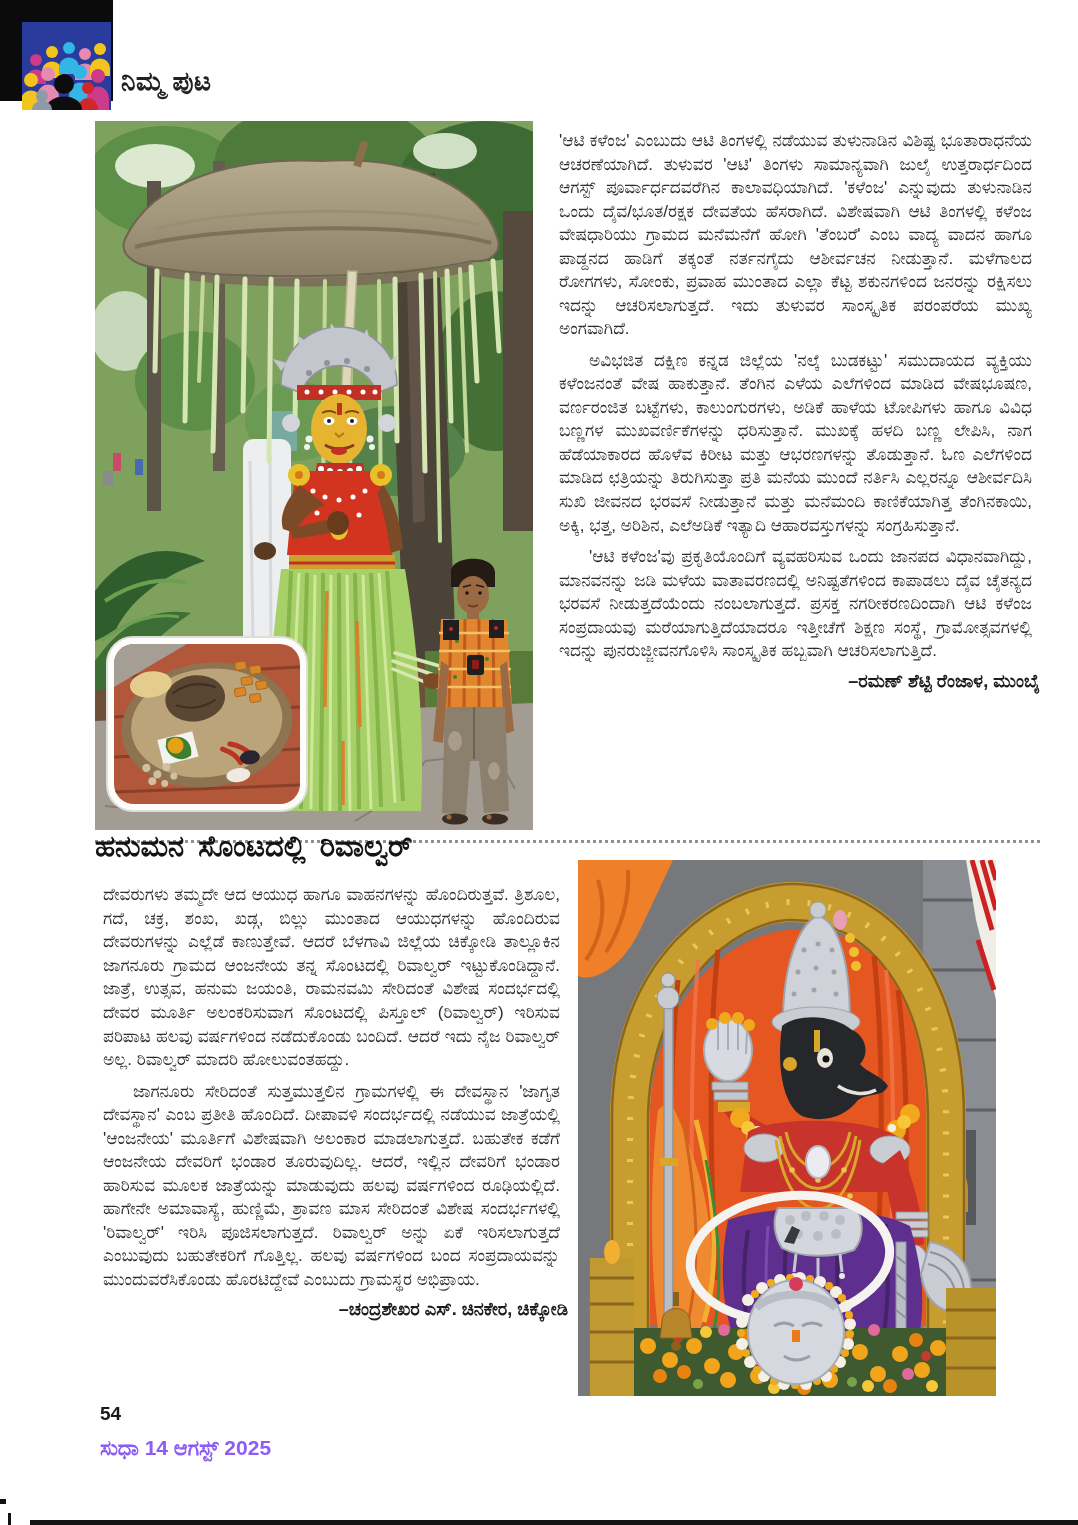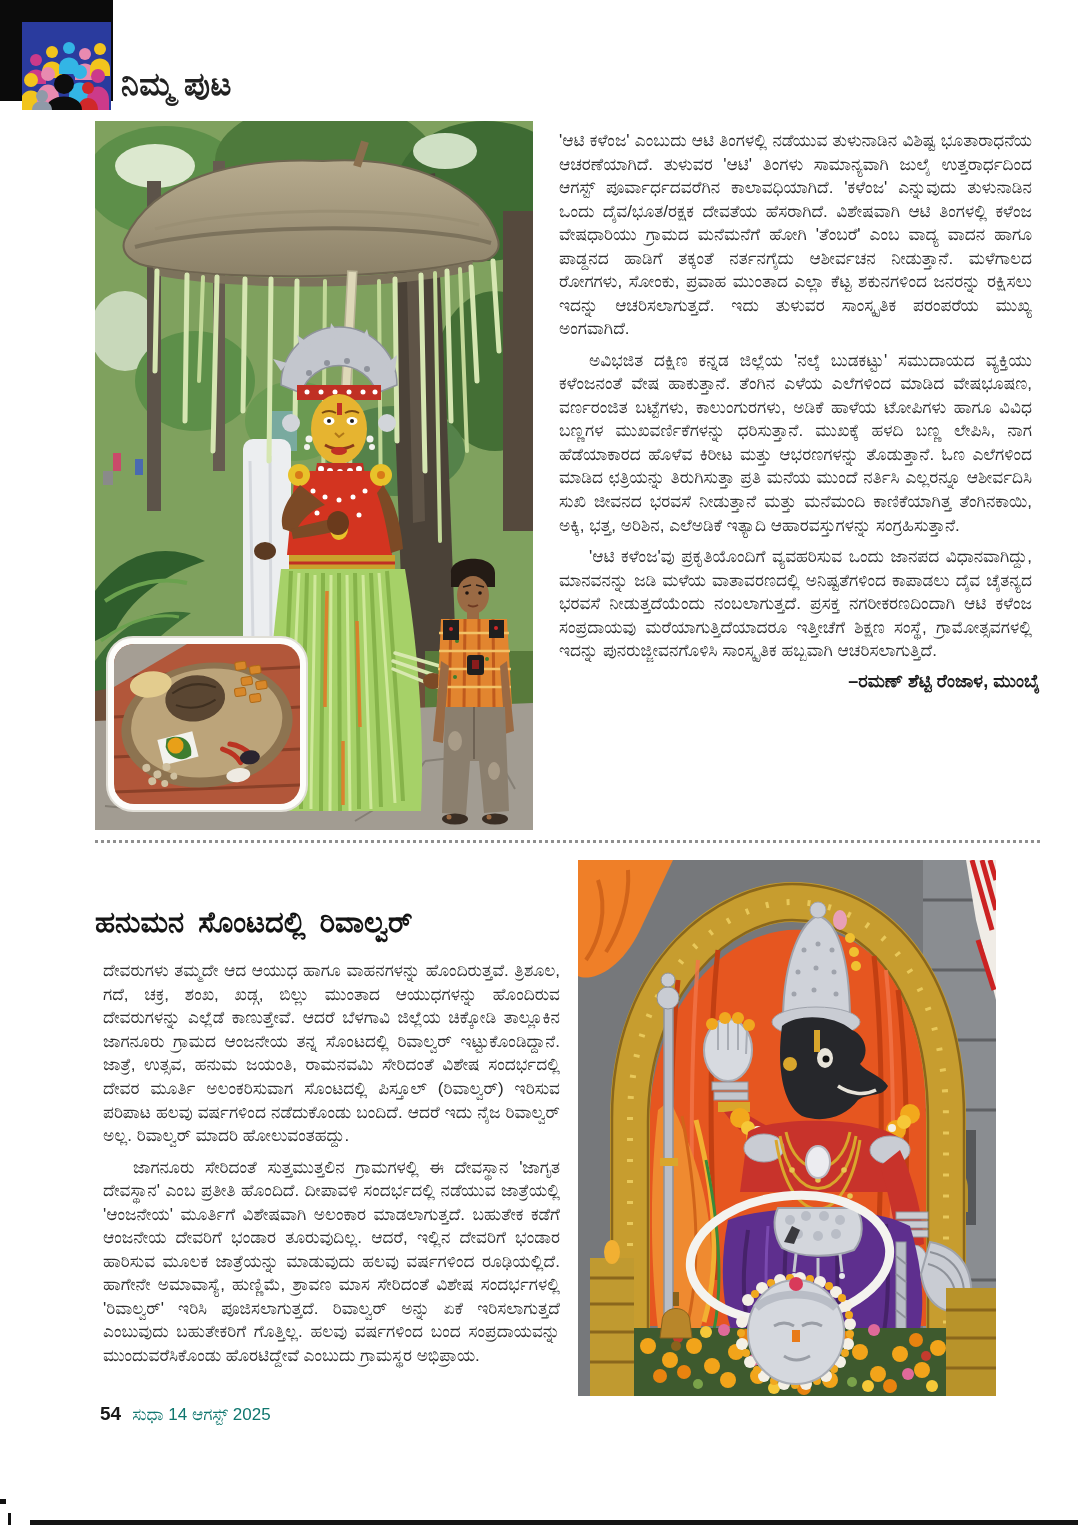--- a/index.html
+++ b/index.html
@@ -2,35 +2,35 @@
 <html lang="kn"><head>
 <meta charset="utf-8">
 <style>
   html,body{margin:0;padding:0;background:#ffffff;}
   .page{position:relative;width:1078px;height:1525px;background:#ffffff;overflow:hidden;
         font-family:"Liberation Sans","DejaVu Sans",sans-serif;color:#2c2c2c;}
   
   .logo{position:absolute;left:0;top:0;width:118px;height:112px;}
   .logo .black-sq{position:absolute;left:0;top:0;width:113px;height:101px;background:#0b0b0b;}
   .logo svg{position:absolute;left:22px;top:22px;}
-  .section-label{position:absolute;left:121px;top:66px;font-size:32px;font-weight:700;color:#222;letter-spacing:.5px;}
+  .section-label{position:absolute;left:121px;top:66px;font-size:26px;font-weight:700;color:#222;letter-spacing:.5px;}
   
   .photo1{position:absolute;left:95px;top:121px;width:438px;height:709px;margin:0;}
   .a1col{position:absolute;left:551px;top:121px;width:489px;}
-  .a2col{position:absolute;left:95px;top:902px;width:473px;}
+  .a2col{position:absolute;left:95px;top:826px;width:473px;}
   .photo2{position:absolute;left:578px;top:860px;width:418px;height:536px;margin:0;}
   h1.title{font-size:29px;line-height:1.15;font-weight:700;color:#141414;margin:4px 0 20px 0;word-spacing:6px;}
   .body-text p{font-size:17px;line-height:1.385;text-align:justify;margin:8px;color:#2c2c2c;}
   .body-text p.ind{text-indent:30px;}
   .byline{text-align:right;font-weight:700;font-size:18px;color:#1c1c1c;margin-top:4px;}
   .divider{position:absolute;left:95px;top:840px;width:945px;height:0;border-top:3px dotted #8f8f8f;}
   
-  .footer{position:absolute;left:100px;top:1403px;display:flex;align-items:baseline;gap:11px;}
+  .footer{position:absolute;left:100px;top:1403px;display:flex;align-items:baseline;gap:11px;flex-direction:column;}
   .pageno{font-size:19px;font-weight:700;color:#1a1a1a;}
-  .issue{font-size:17px;font-weight:400;color:#0f766e;}
+  .issue{font-size:21px;font-weight:700;color:#8b5cf6;}
   .mark-a{position:absolute;left:0;top:1499px;width:6px;height:5px;background:#111;}
   .mark-b{position:absolute;left:8px;top:1513px;width:3px;height:12px;background:#111;}
   .bottombar{position:absolute;left:30px;top:1520px;width:1048px;height:5px;background:#141414;}
   figure svg{display:block;}
 </style>
 </head>
 <body>
 
 <div class="page">
 
@@ -377,20 +377,21 @@
     <p class="ind">'ಆಟಿ ಕಳೆಂಜ'ವು ಪ್ರಕೃತಿಯೊಂದಿಗೆ ವ್ಯವಹರಿಸುವ ಒಂದು ಜಾನಪದ ವಿಧಾನವಾಗಿದ್ದು, ಮಾನವನನ್ನು ಜಡಿ ಮಳೆಯ ವಾತಾವರಣದಲ್ಲಿ ಅನಿಷ್ಟತೆಗಳಿಂದ ಕಾಪಾಡಲು ದೈವ ಚೈತನ್ಯದ ಭರವಸೆ ನೀಡುತ್ತದೆಯೆಂದು ನಂಬಲಾಗುತ್ತದೆ. ಪ್ರಸಕ್ತ ನಗರೀಕರಣದಿಂದಾಗಿ ಆಟಿ ಕಳೆಂಜ ಸಂಪ್ರದಾಯವು ಮರೆಯಾಗುತ್ತಿದೆಯಾದರೂ ಇತ್ತೀಚೆಗೆ ಶಿಕ್ಷಣ ಸಂಸ್ಥೆ, ಗ್ರಾಮೋತ್ಸವಗಳಲ್ಲಿ ಇದನ್ನು ಪುನರುಜ್ಜೀವನಗೊಳಿಸಿ ಸಾಂಸ್ಕೃತಿಕ ಹಬ್ಬವಾಗಿ ಆಚರಿಸಲಾಗುತ್ತಿದೆ.</p>
     <div class="byline">–ರಮಣ್ ಶೆಟ್ಟಿ ರೆಂಜಾಳ, ಮುಂಬೈ</div>
   </div>
 
   <div class="divider"></div>
 
   <div class="a2col body-text">
     <h1 class="title">ಹನುಮನ ಸೊಂಟದಲ್ಲಿ ರಿವಾಲ್ವರ್</h1>
     <p>ದೇವರುಗಳು ತಮ್ಮದೇ ಆದ ಆಯುಧ ಹಾಗೂ ವಾಹನಗಳನ್ನು ಹೊಂದಿರುತ್ತವೆ. ತ್ರಿಶೂಲ, ಗದೆ, ಚಕ್ರ, ಶಂಖ, ಖಡ್ಗ, ಬಿಲ್ಲು ಮುಂತಾದ ಆಯುಧಗಳನ್ನು ಹೊಂದಿರುವ ದೇವರುಗಳನ್ನು ಎಲ್ಲೆಡೆ ಕಾಣುತ್ತೇವೆ. ಆದರೆ ಬೆಳಗಾವಿ ಜಿಲ್ಲೆಯ ಚಿಕ್ಕೋಡಿ ತಾಲ್ಲೂಕಿನ ಜಾಗನೂರು ಗ್ರಾಮದ ಆಂಜನೇಯ ತನ್ನ ಸೊಂಟದಲ್ಲಿ ರಿವಾಲ್ವರ್ ಇಟ್ಟುಕೊಂಡಿದ್ದಾನೆ. ಜಾತ್ರೆ, ಉತ್ಸವ, ಹನುಮ ಜಯಂತಿ, ರಾಮನವಮಿ ಸೇರಿದಂತೆ ವಿಶೇಷ ಸಂದರ್ಭದಲ್ಲಿ ದೇವರ ಮೂರ್ತಿ ಅಲಂಕರಿಸುವಾಗ ಸೊಂಟದಲ್ಲಿ ಪಿಸ್ತೂಲ್ (ರಿವಾಲ್ವರ್) ಇರಿಸುವ ಪರಿಪಾಟ ಹಲವು ವರ್ಷಗಳಿಂದ ನಡೆದುಕೊಂಡು ಬಂದಿದೆ. ಆದರೆ ಇದು ನೈಜ ರಿವಾಲ್ವರ್ ಅಲ್ಲ. ರಿವಾಲ್ವರ್ ಮಾದರಿ ಹೋಲುವಂತಹದ್ದು.</p>
     <p class="ind">ಜಾಗನೂರು ಸೇರಿದಂತೆ ಸುತ್ತಮುತ್ತಲಿನ ಗ್ರಾಮಗಳಲ್ಲಿ ಈ ದೇವಸ್ಥಾನ 'ಜಾಗೃತ ದೇವಸ್ಥಾನ' ಎಂಬ ಪ್ರತೀತಿ ಹೊಂದಿದೆ. ದೀಪಾವಳಿ ಸಂದರ್ಭದಲ್ಲಿ ನಡೆಯುವ ಜಾತ್ರೆಯಲ್ಲಿ 'ಆಂಜನೇಯ' ಮೂರ್ತಿಗೆ ವಿಶೇಷವಾಗಿ ಅಲಂಕಾರ ಮಾಡಲಾಗುತ್ತದೆ. ಬಹುತೇಕ ಕಡೆಗೆ ಆಂಜನೇಯ ದೇವರಿಗೆ ಭಂಡಾರ ತೂರುವುದಿಲ್ಲ. ಆದರೆ, ಇಲ್ಲಿನ ದೇವರಿಗೆ ಭಂಡಾರ ಹಾರಿಸುವ ಮೂಲಕ ಜಾತ್ರೆಯನ್ನು ಮಾಡುವುದು ಹಲವು ವರ್ಷಗಳಿಂದ ರೂಢಿಯಲ್ಲಿದೆ. ಹಾಗೇನೇ ಅಮಾವಾಸ್ಯೆ, ಹುಣ್ಣಿಮೆ, ಶ್ರಾವಣ ಮಾಸ ಸೇರಿದಂತೆ ವಿಶೇಷ ಸಂದರ್ಭಗಳಲ್ಲಿ 'ರಿವಾಲ್ವರ್' ಇರಿಸಿ ಪೂಜಿಸಲಾಗುತ್ತದೆ. ರಿವಾಲ್ವರ್ ಅನ್ನು ಏಕೆ ಇರಿಸಲಾಗುತ್ತದೆ ಎಂಬುವುದು ಬಹುತೇಕರಿಗೆ ಗೊತ್ತಿಲ್ಲ. ಹಲವು ವರ್ಷಗಳಿಂದ ಬಂದ ಸಂಪ್ರದಾಯವನ್ನು ಮುಂದುವರೆಸಿಕೊಂಡು ಹೊರಟಿದ್ದೇವೆ ಎಂಬುದು ಗ್ರಾಮಸ್ಥರ ಅಭಿಪ್ರಾಯ.</p>
+    <div class="byline">–ಚಂದ್ರಶೇಖರ ಎಸ್. ಚಿನಕೇರ, ಚಿಕ್ಕೋಡಿ</div>
   </div>
 
   <figure class="photo2">
     <svg width="418" height="536" viewBox="0 0 418 536">
 
       <rect x="0" y="0" width="418" height="536" fill="#76787b"></rect>
       <rect x="345" y="0" width="73" height="536" fill="#8a8d91"></rect>
       <g stroke="#5f6164" stroke-width="3">
           <line x1="345" y1="40" x2="418" y2="40"></line>
           <line x1="345" y1="110" x2="418" y2="110"></line>

